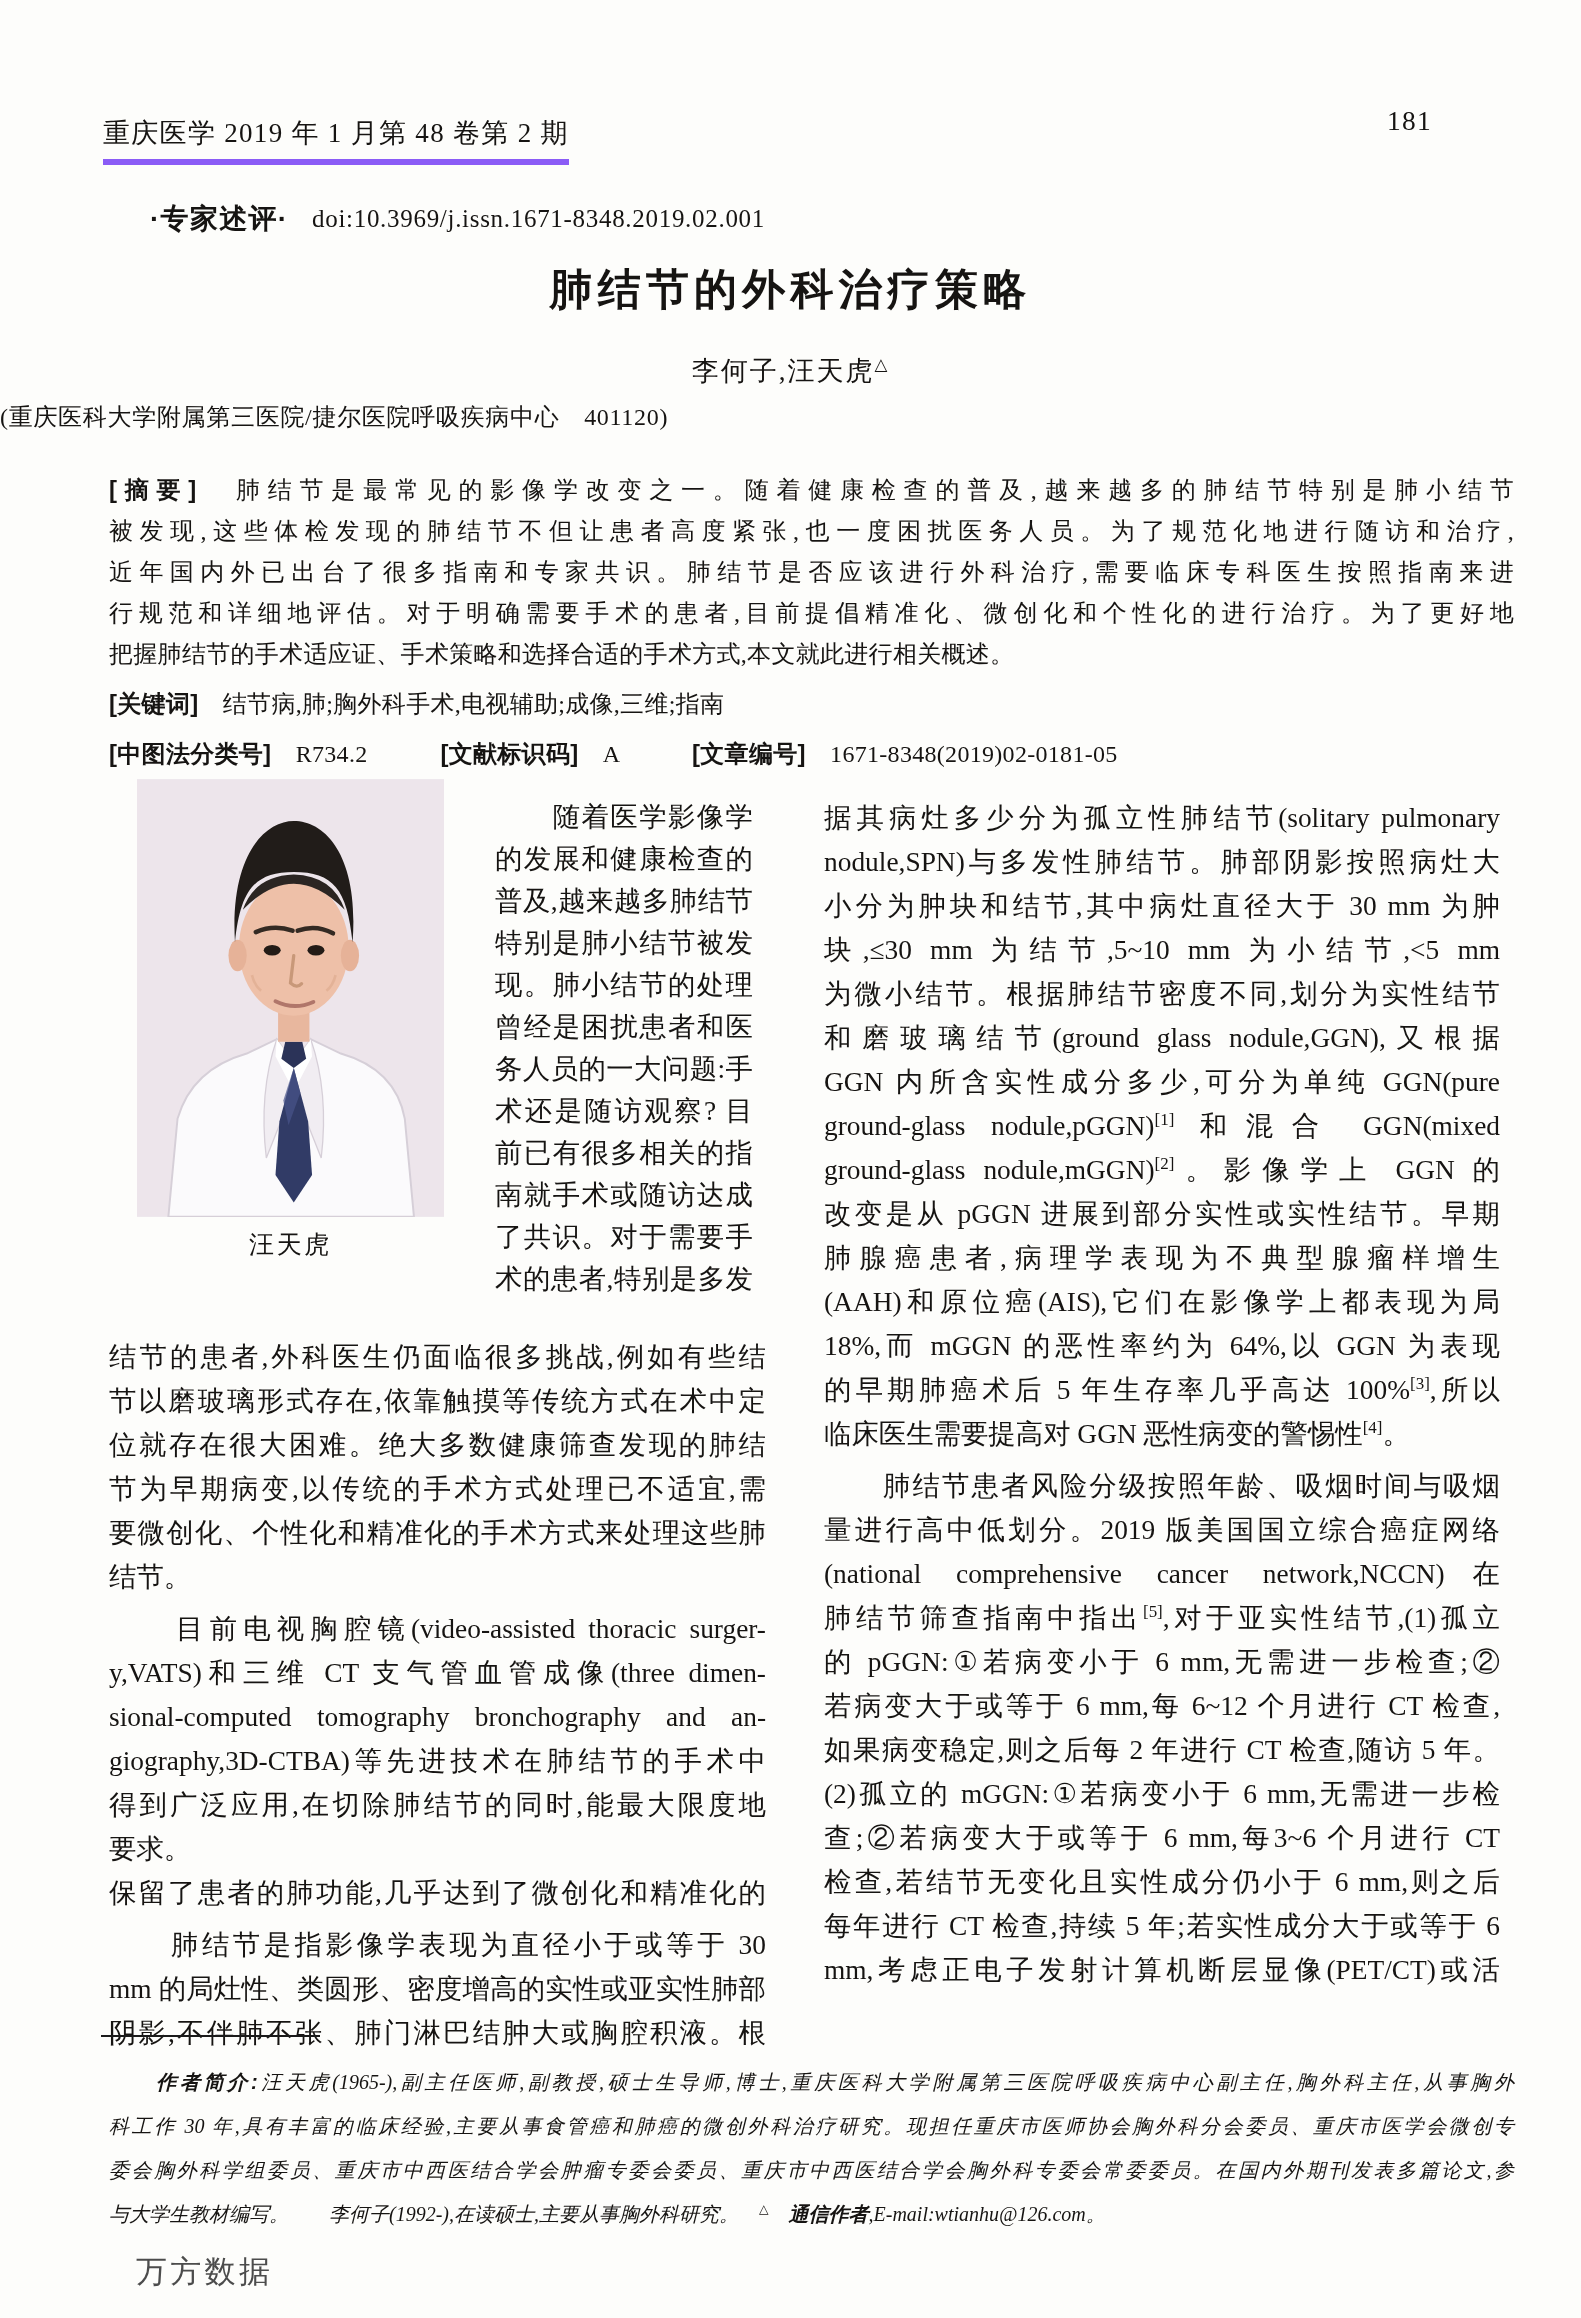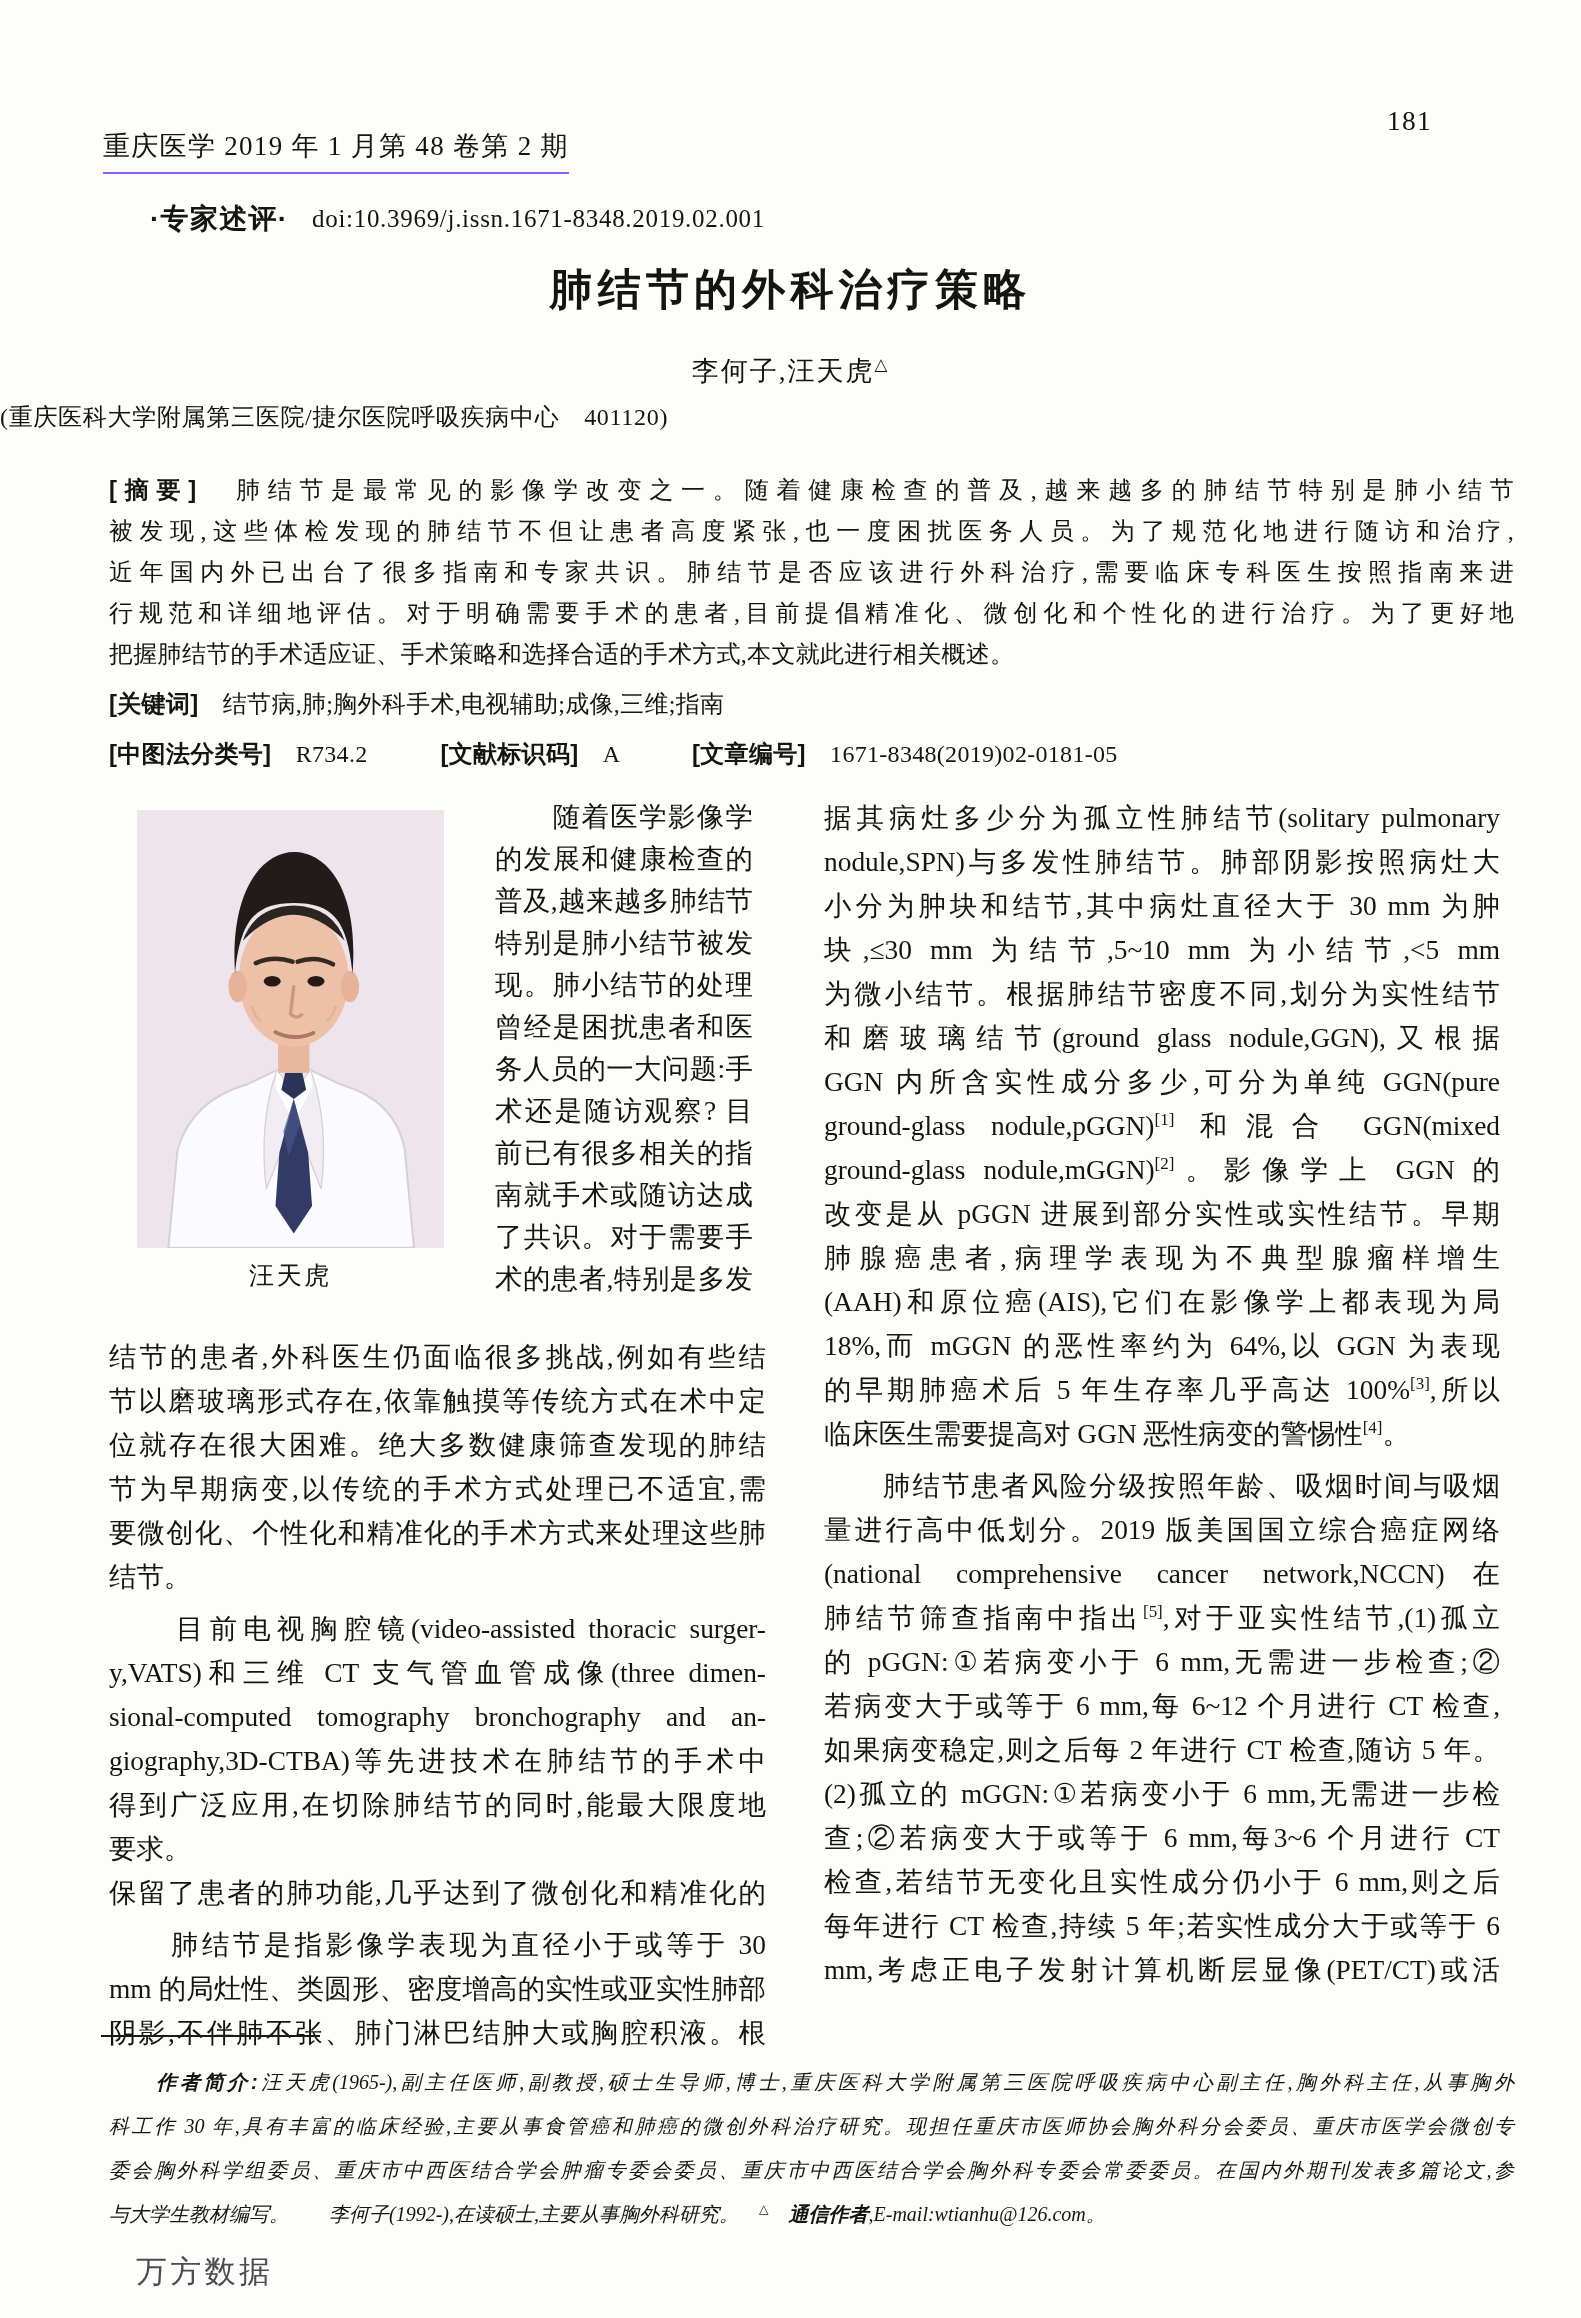--- a/index.html
+++ b/index.html
@@ -18,21 +18,21 @@
     text-align-last:justify;
     white-space:normal;
   }
   .tline.last{text-align-last:left;}
   .block{margin:8px;}
 
   
   .journal-info{
     position:absolute;left:103px;top:115px;
     font-size:27px;letter-spacing:1.3px;
-    border-bottom:2px solid #8b5cf6;padding-bottom:7.8px;margin-top:13px;
+    border-bottom:6px solid #8b5cf6;padding-bottom:7.8px;
   }
   .page-number{position:absolute;top:106px;right:149px;font-size:27.4px;letter-spacing:1.3px;}
   .section-label{
     position:absolute;left:103px;top:200px;
     font-family:"Liberation Sans","DejaVu Sans",sans-serif;
     font-weight:700;font-size:28px;letter-spacing:1.3px;margin-left:47px;
   }
   .doi{position:absolute;left:312px;top:205px;font-size:25px;letter-spacing:0.7px;}
 
   
@@ -43,21 +43,21 @@
   .authors-line{position:absolute;left:0;top:353px;width:100%;text-align:center;font-size:27px;letter-spacing:2px;}
   .affiliation{position:absolute;left:0;top:401px;width:100%;text-align:left;font-size:24px;letter-spacing:0.7px;}
 
   
   .front-matter{
     position:absolute;left:101px;top:461px;width:1421px;
     font-size:24px;line-height:41px;letter-spacing:0.3px;
   }
 
   
-  .photo-block{position:absolute;left:137px;top:810px;width:307px;text-align:center;}
+  .photo-block{position:absolute;left:137px;top:779px;width:307px;text-align:center;}
   .photo-frame{width:307px;height:438px;display:block;}
   .photo-caption{margin-top:10.5px;font-size:25px;letter-spacing:2.6px;}
   .intro-column{
     position:absolute;left:487px;top:788px;width:274px;
     font-size:27.4px;line-height:42px;
   }
   .left-column-text{
     position:absolute;left:101px;top:1327px;width:673px;
     font-size:27.4px;line-height:44px;
   }

